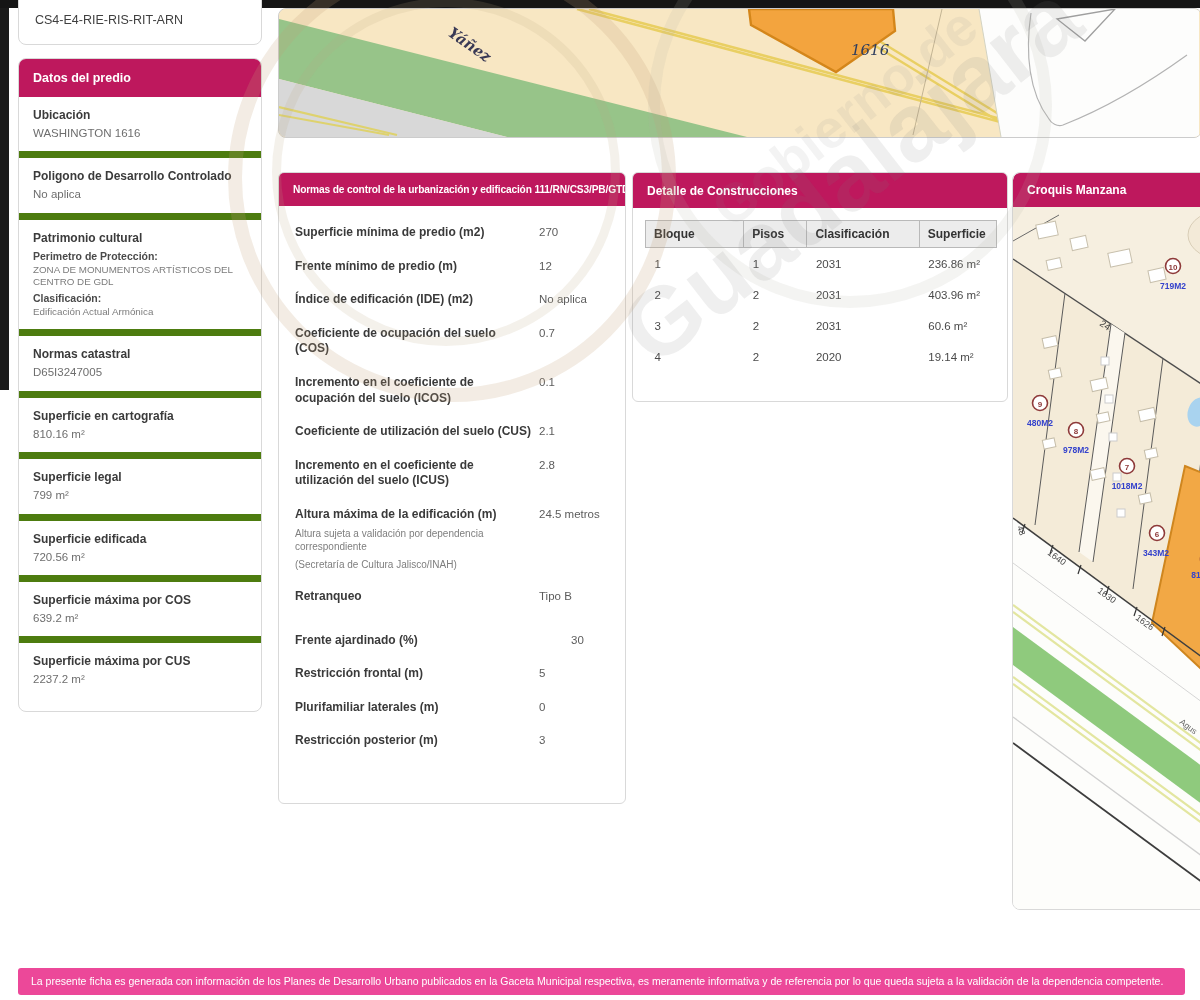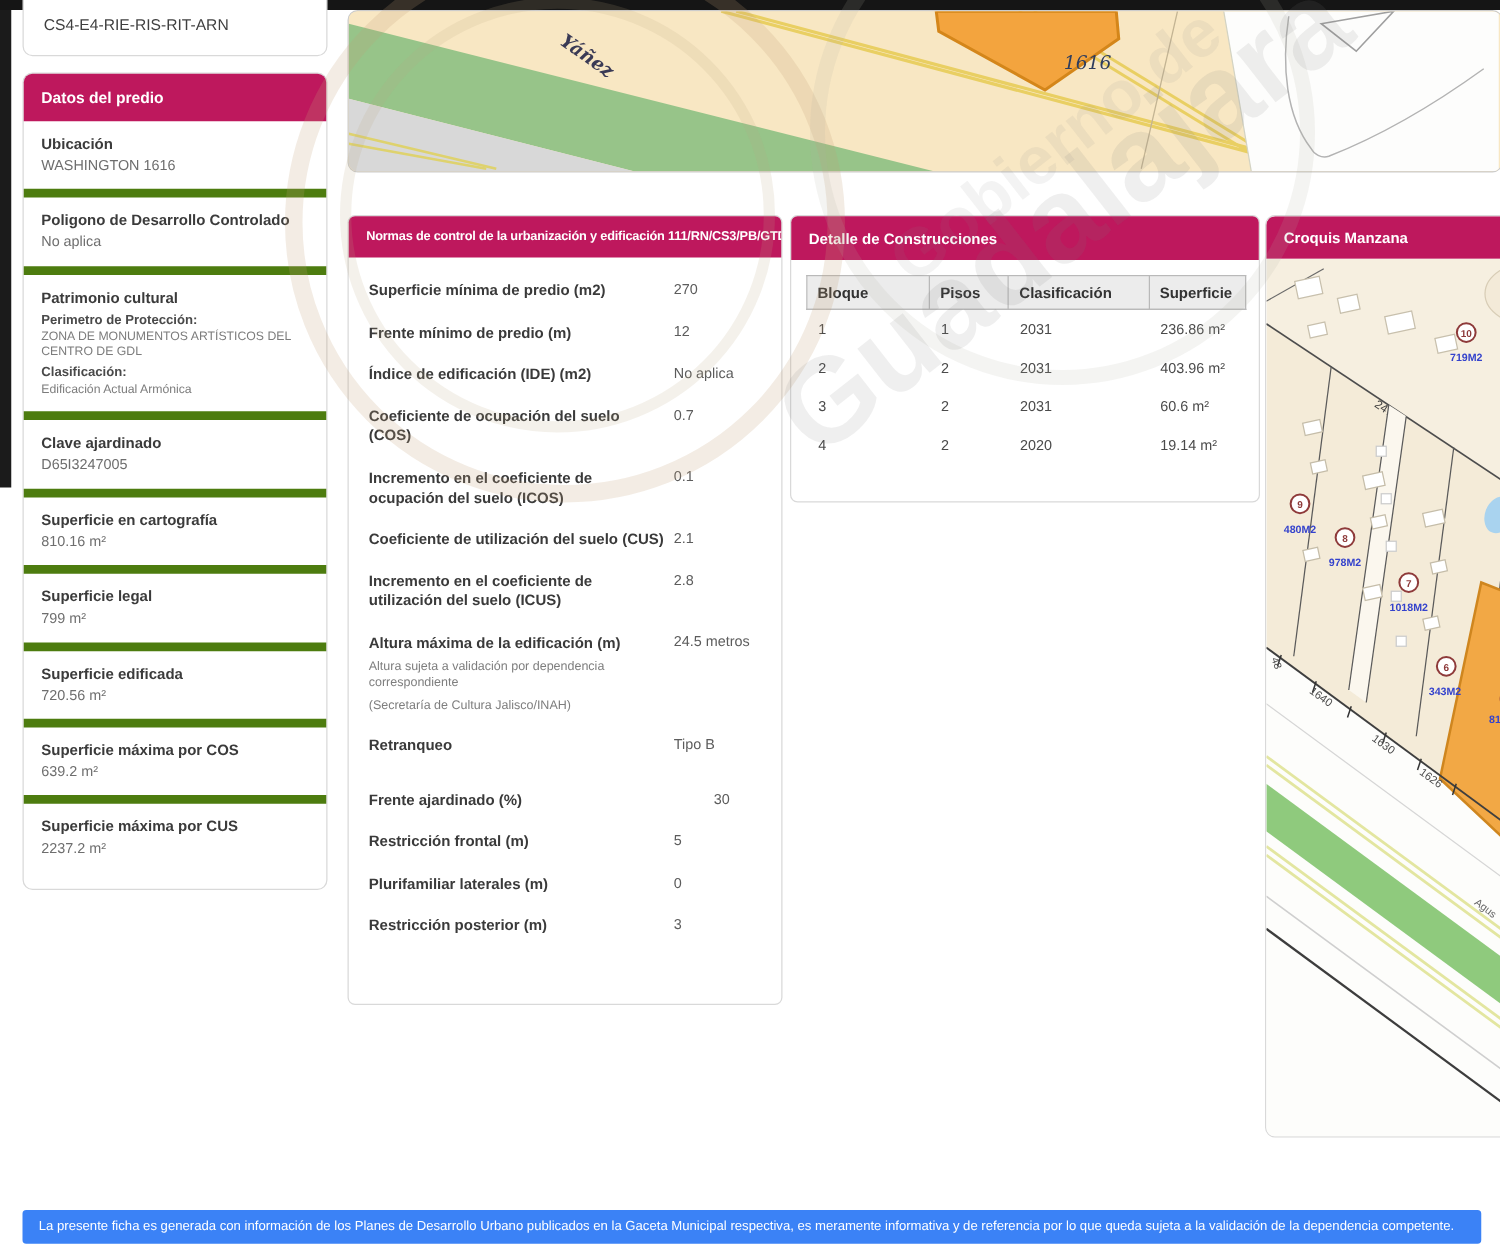--- a/index.html
+++ b/index.html
@@ -47,21 +47,21 @@
   .detalle-card{left:632px;top:172px;width:376px;height:230px;border-radius:6px;}
   .detalle-card .card-header{height:35px;font-size:12px;border-radius:5px 5px 0 0;}
   .dtable{margin:12px;border-collapse:collapse;width:352px;}
   .dtable th{border:1px solid #b9b9b9;background:#ececec;font-size:12px;color:#333;
     text-align:left;padding:6px 8px;font-weight:bold;}
   .dtable td{font-size:11.5px;color:#4a4a4a;padding:10px 8px 9px 9px;}
   
   .croquis-card{left:1012px;top:172px;width:252px;height:738px;border-radius:8px;overflow:hidden;}
   .croquis-card .card-header{height:34px;font-size:12px;border-radius:7px 7px 0 0;}
   
-  .footer{left:18px;top:968px;width:1167px;height:27px;background:#3b82f6;border-radius:3px;
+  .footer{left:18px;top:968px;width:1167px;height:27px;background:#ec4899;border-radius:3px;
     color:#fff;font-size:10.5px;line-height:27px;padding-left:13px;box-sizing:border-box;
     white-space:nowrap;overflow:hidden;}
   
   .wm{pointer-events:none;z-index:40;}
   .wm-ring1{left:228px;top:-46px;width:420px;height:420px;border-radius:50%;
     border:14px solid rgba(196,160,122,0.20);}
   .wm-ring1b{left:272px;top:-2px;width:330px;height:330px;border-radius:50%;
     border:9px solid rgba(186,166,132,0.16);}
   .wm-ring2{left:648px;top:-96px;width:380px;height:380px;border-radius:50%;
     border:12px solid rgba(175,175,165,0.14);}
@@ -94,21 +94,21 @@
       <div class="dvalue">No aplica</div>
     </div>
     <div class="dfield">
       <div class="dlabel">Patrimonio cultural</div>
       <div class="dsublabel">Perimetro de Protección:</div>
       <div class="dsubvalue">ZONA DE MONUMENTOS ARTÍSTICOS DEL CENTRO DE GDL</div>
       <div class="dsublabel">Clasificación:</div>
       <div class="dsubvalue">Edificación Actual Armónica</div>
     </div>
     <div class="dfield">
-      <div class="dlabel">Clave ajardinado</div>
+      <div class="dlabel">Normas catastral</div>
       <div class="dvalue">D65I3247005</div>
     </div>
     <div class="dfield">
       <div class="dlabel">Superficie en cartografía</div>
       <div class="dvalue">810.16 m²</div>
     </div>
     <div class="dfield">
       <div class="dlabel">Superficie legal</div>
       <div class="dvalue">799 m²</div>
     </div>

